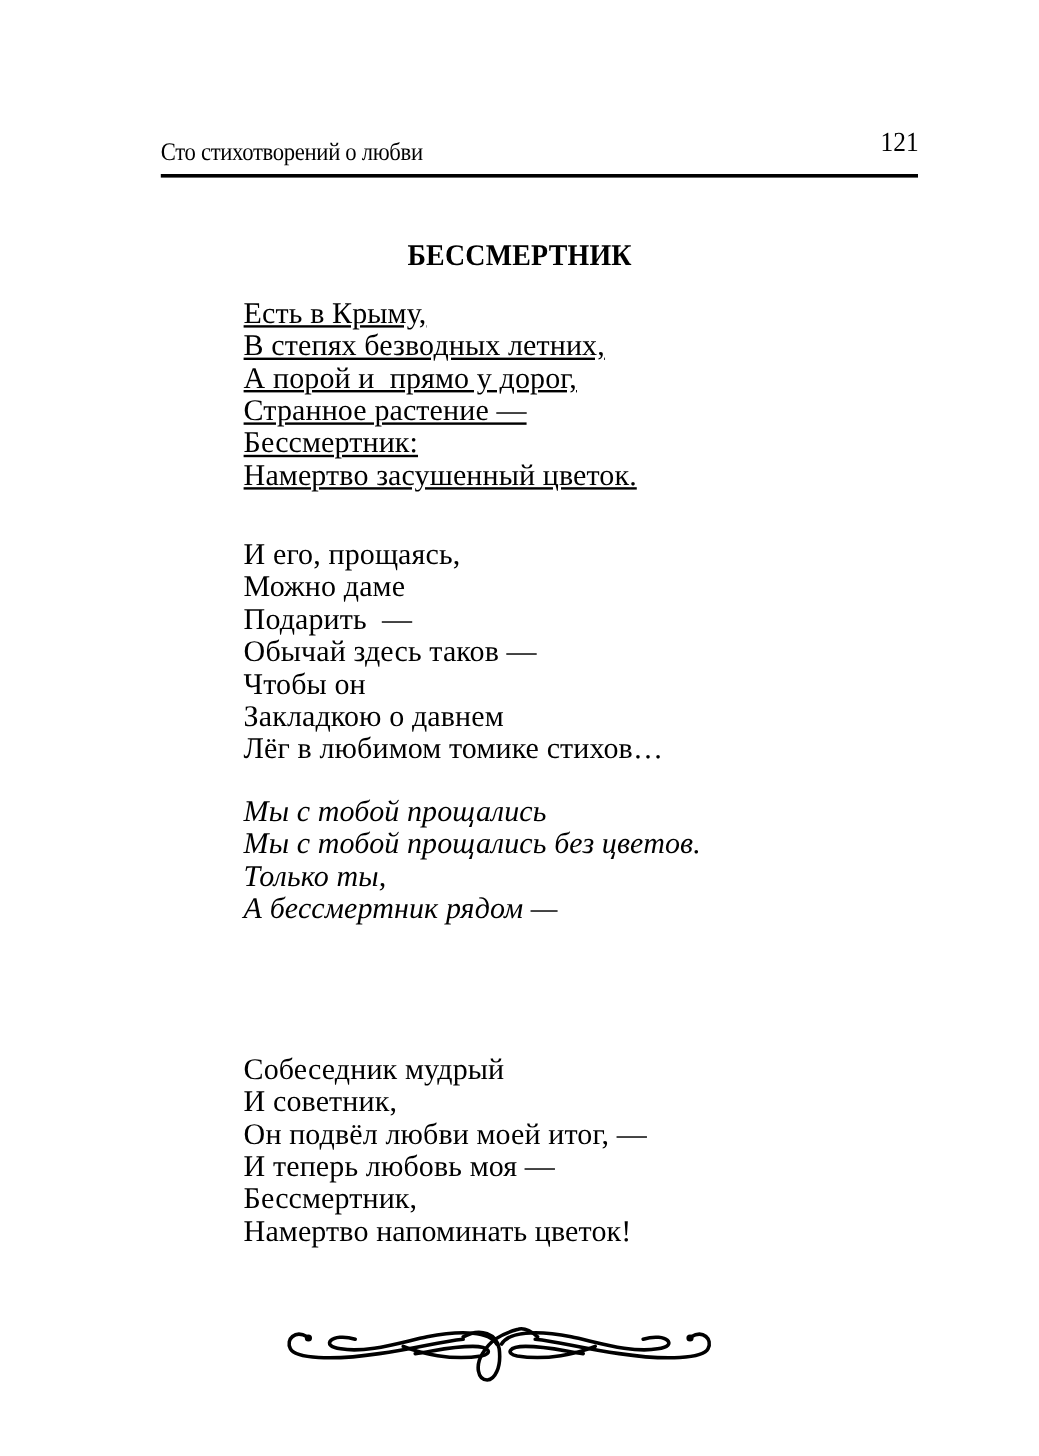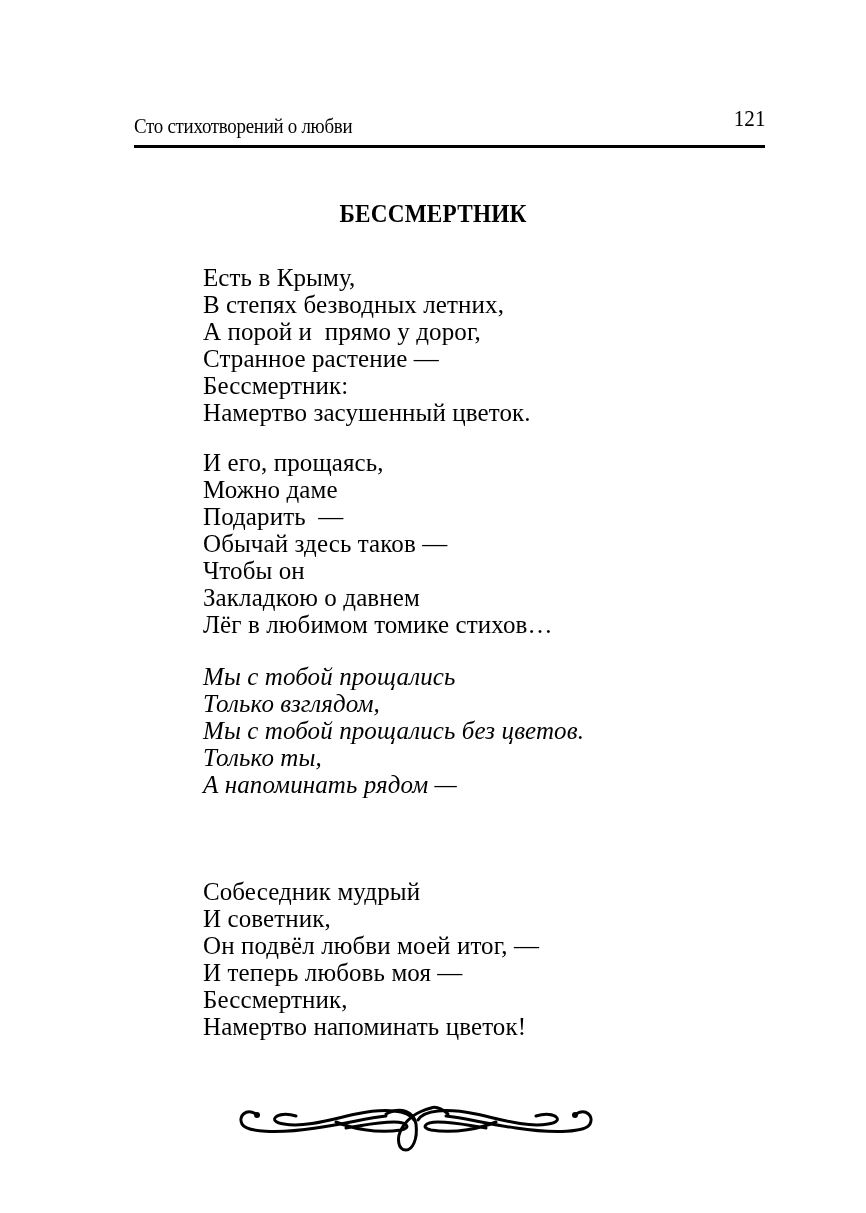--- a/index.html
+++ b/index.html
@@ -19,45 +19,44 @@
 <body>
 
 <div class="header">
   <span class="header-title">Сто стихотворений о любви</span>
   <span class="page-number">121</span>
   <div class="header-rule"></div>
 </div>
 
 <div class="poem-title">БЕССМЕРТНИК</div>
 
-<div class="stanza" style="top:264px;">
+<div class="stanza" style="top:248px;text-decoration:underline;">
   <div class="line">Есть в Крыму,</div>
   <div class="line">В степях безводных летних,</div>
   <div class="line">А порой и  прямо у дорог,</div>
   <div class="line">Странное растение —</div>
   <div class="line">Бессмертник:</div>
   <div class="line">Намертво засушенный цветок.</div>
 </div>
 
 <div class="stanza" style="top:449px;">
   <div class="line">И его, прощаясь,</div>
   <div class="line">Можно даме</div>
   <div class="line">Подарить  —</div>
   <div class="line">Обычай здесь таков —</div>
   <div class="line">Чтобы он</div>
   <div class="line">Закладкою о давнем</div>
   <div class="line">Лёг в любимом томике стихов…</div>
 </div>
 
 <div class="stanza" style="top:663px;font-style:italic;">
   <div class="line">Мы с тобой прощались</div>
-  <div class="line">Только взглядом,</div>
   <div class="line">Мы с тобой прощались без цветов.</div>
   <div class="line">Только ты,</div>
-  <div class="line">А напоминать рядом —</div>
+  <div class="line">А бессмертник рядом —</div>
 </div>
 
 <div class="stanza" style="top:878px;">
   <div class="line">Собеседник мудрый</div>
   <div class="line">И советник,</div>
   <div class="line">Он подвёл любви моей итог, —</div>
   <div class="line">И теперь любовь моя —</div>
   <div class="line">Бессмертник,</div>
   <div class="line">Намертво напоминать цветок!</div>
 </div>

